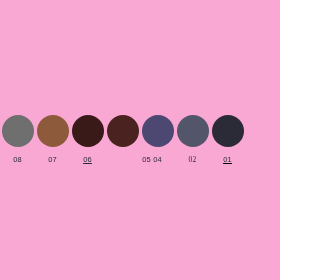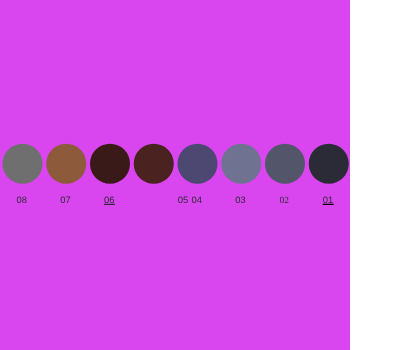--- a/index.html
+++ b/index.html
@@ -52,21 +52,21 @@
     line-height: 9px;
     letter-spacing: 0.2px;
     color: #2b2b33;
     text-align: center;
     font-family: "Liberation Sans", sans-serif;
   }
 </style>
 </head>
 <body style="background: rgb(255, 255, 255);">
 
-<div id="palette-board" style="background: #d946ef;">
+<div id="palette-board" style="background: #f9a8d4;">
   <div id="swatch-strip">
       <div class="swatch-cell" style="flex-basis: 35px; width: 35px;">
         <span class="swatch-dot" style="width: 32px; height: 32px; background: rgb(110, 111, 110);"></span>
         <span class="swatch-label" style="color: rgb(43, 43, 51);">08</span>
       </div>
       <div class="swatch-cell" style="flex-basis: 35px; width: 35px;">
         <span class="swatch-dot" style="width: 32px; height: 32px; background: rgb(141, 90, 60);"></span>
         <span class="swatch-label" style="color: rgb(43, 43, 51);">07</span>
       </div>
       <div class="swatch-cell" style="flex-basis: 35px; width: 35px;">
@@ -75,24 +75,20 @@
       </div>
       <div class="swatch-cell" style="flex-basis: 35px; width: 35px;">
         <span class="swatch-dot" style="width: 32px; height: 32px; background: rgb(74, 35, 32);"></span>
         <span class="swatch-label" style="color: rgb(43, 43, 51); margin-left: 48px;">05</span>
       </div>
       <div class="swatch-cell" style="flex-basis: 35px; width: 35px;">
         <span class="swatch-dot" style="width: 32px; height: 32px; background: rgb(77, 72, 114);"></span>
         <span class="swatch-label" style="color: rgb(43, 43, 51);">04</span>
       </div>
       <div class="swatch-cell" style="flex-basis: 35px; width: 35px;">
-        <span class="swatch-dot" style="width: 32px; height: 32px; background: rgb(111, 114, 145);"></span>
-        <span class="swatch-label" style="color: rgb(43, 43, 51);">03</span>
-      </div>
-      <div class="swatch-cell" style="flex-basis: 35px; width: 35px;">
         <span class="swatch-dot" style="width: 32px; height: 32px; background: rgb(83, 85, 106);"></span>
         <span class="swatch-label" style="color: rgb(43, 43, 51); font-family: Liberation Serif, serif;">02</span>
       </div>
       <div class="swatch-cell" style="flex-basis: 35px; width: 35px; text-decoration: underline;">
         <span class="swatch-dot" style="width: 32px; height: 32px; background: rgb(43, 43, 56);"></span>
         <span class="swatch-label" style="color: rgb(43, 43, 51);">01</span>
       </div>
     </div>
 </div>
 

